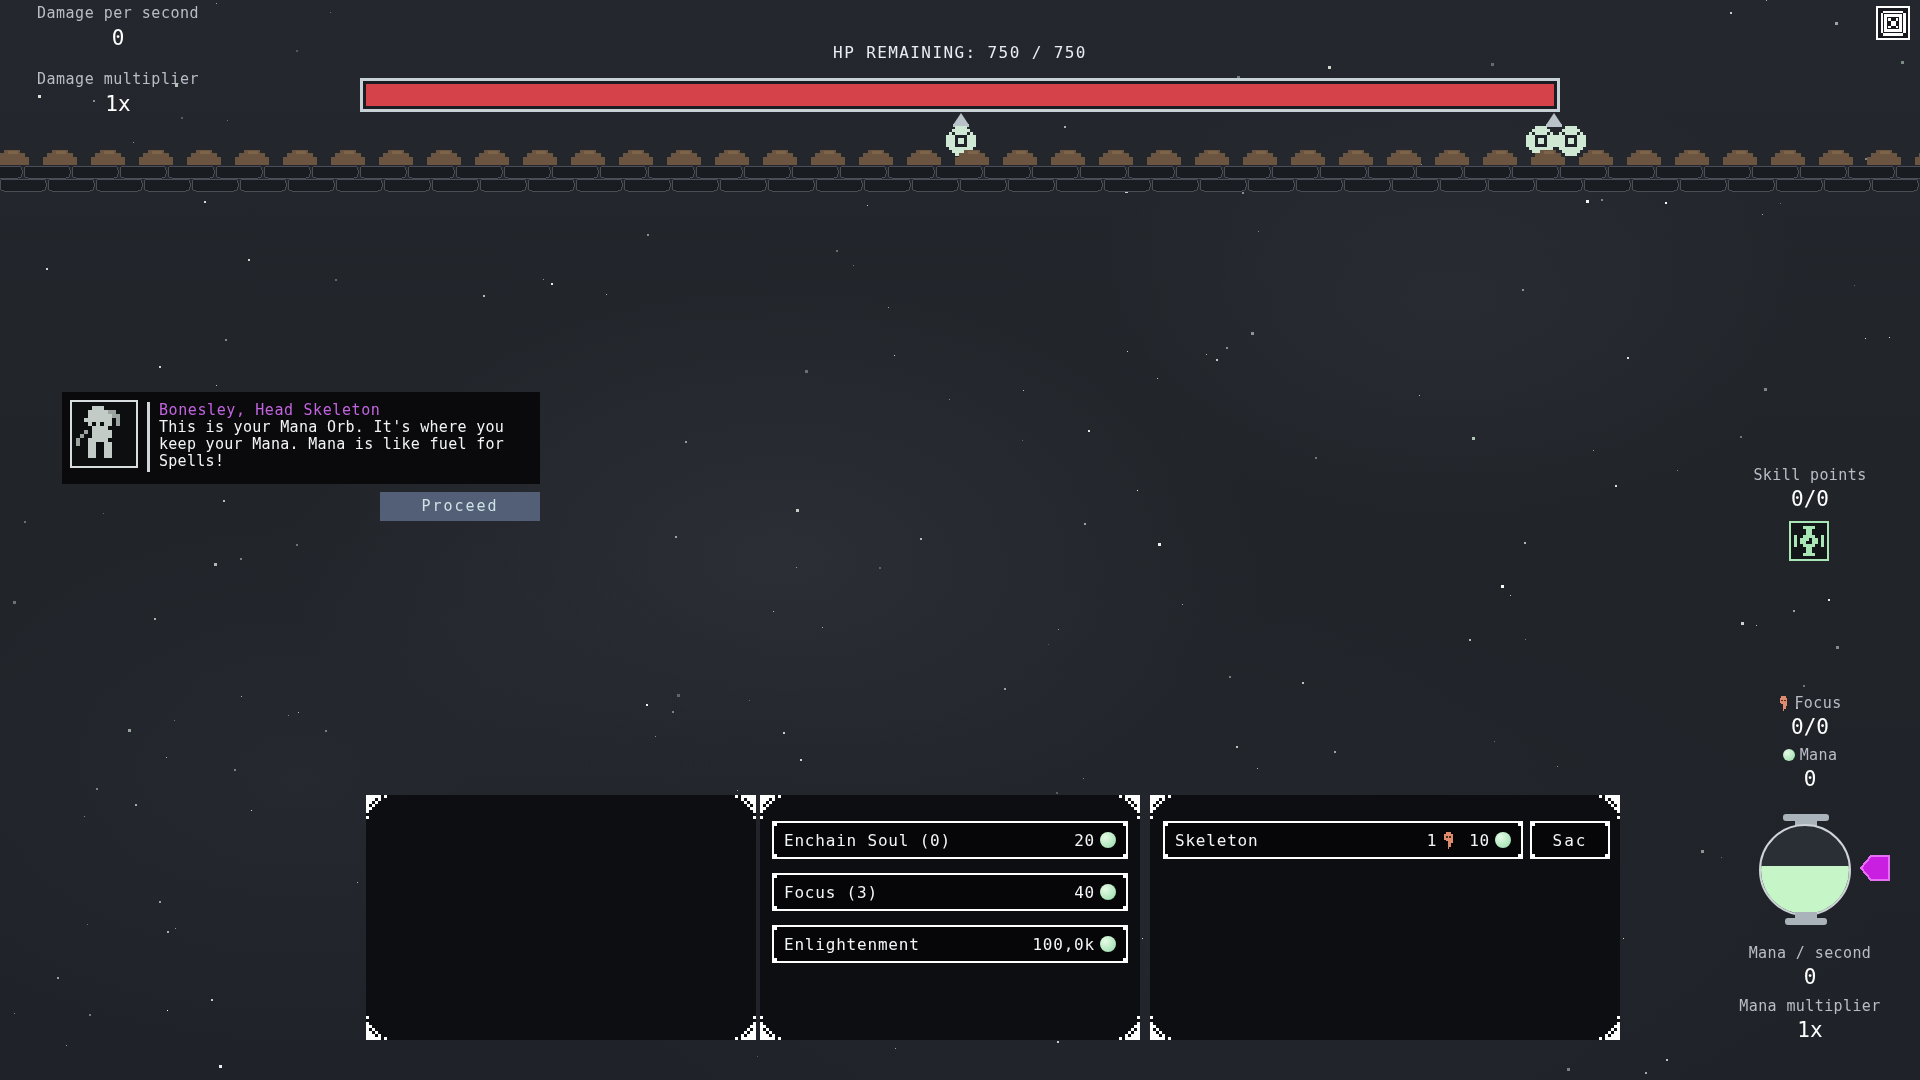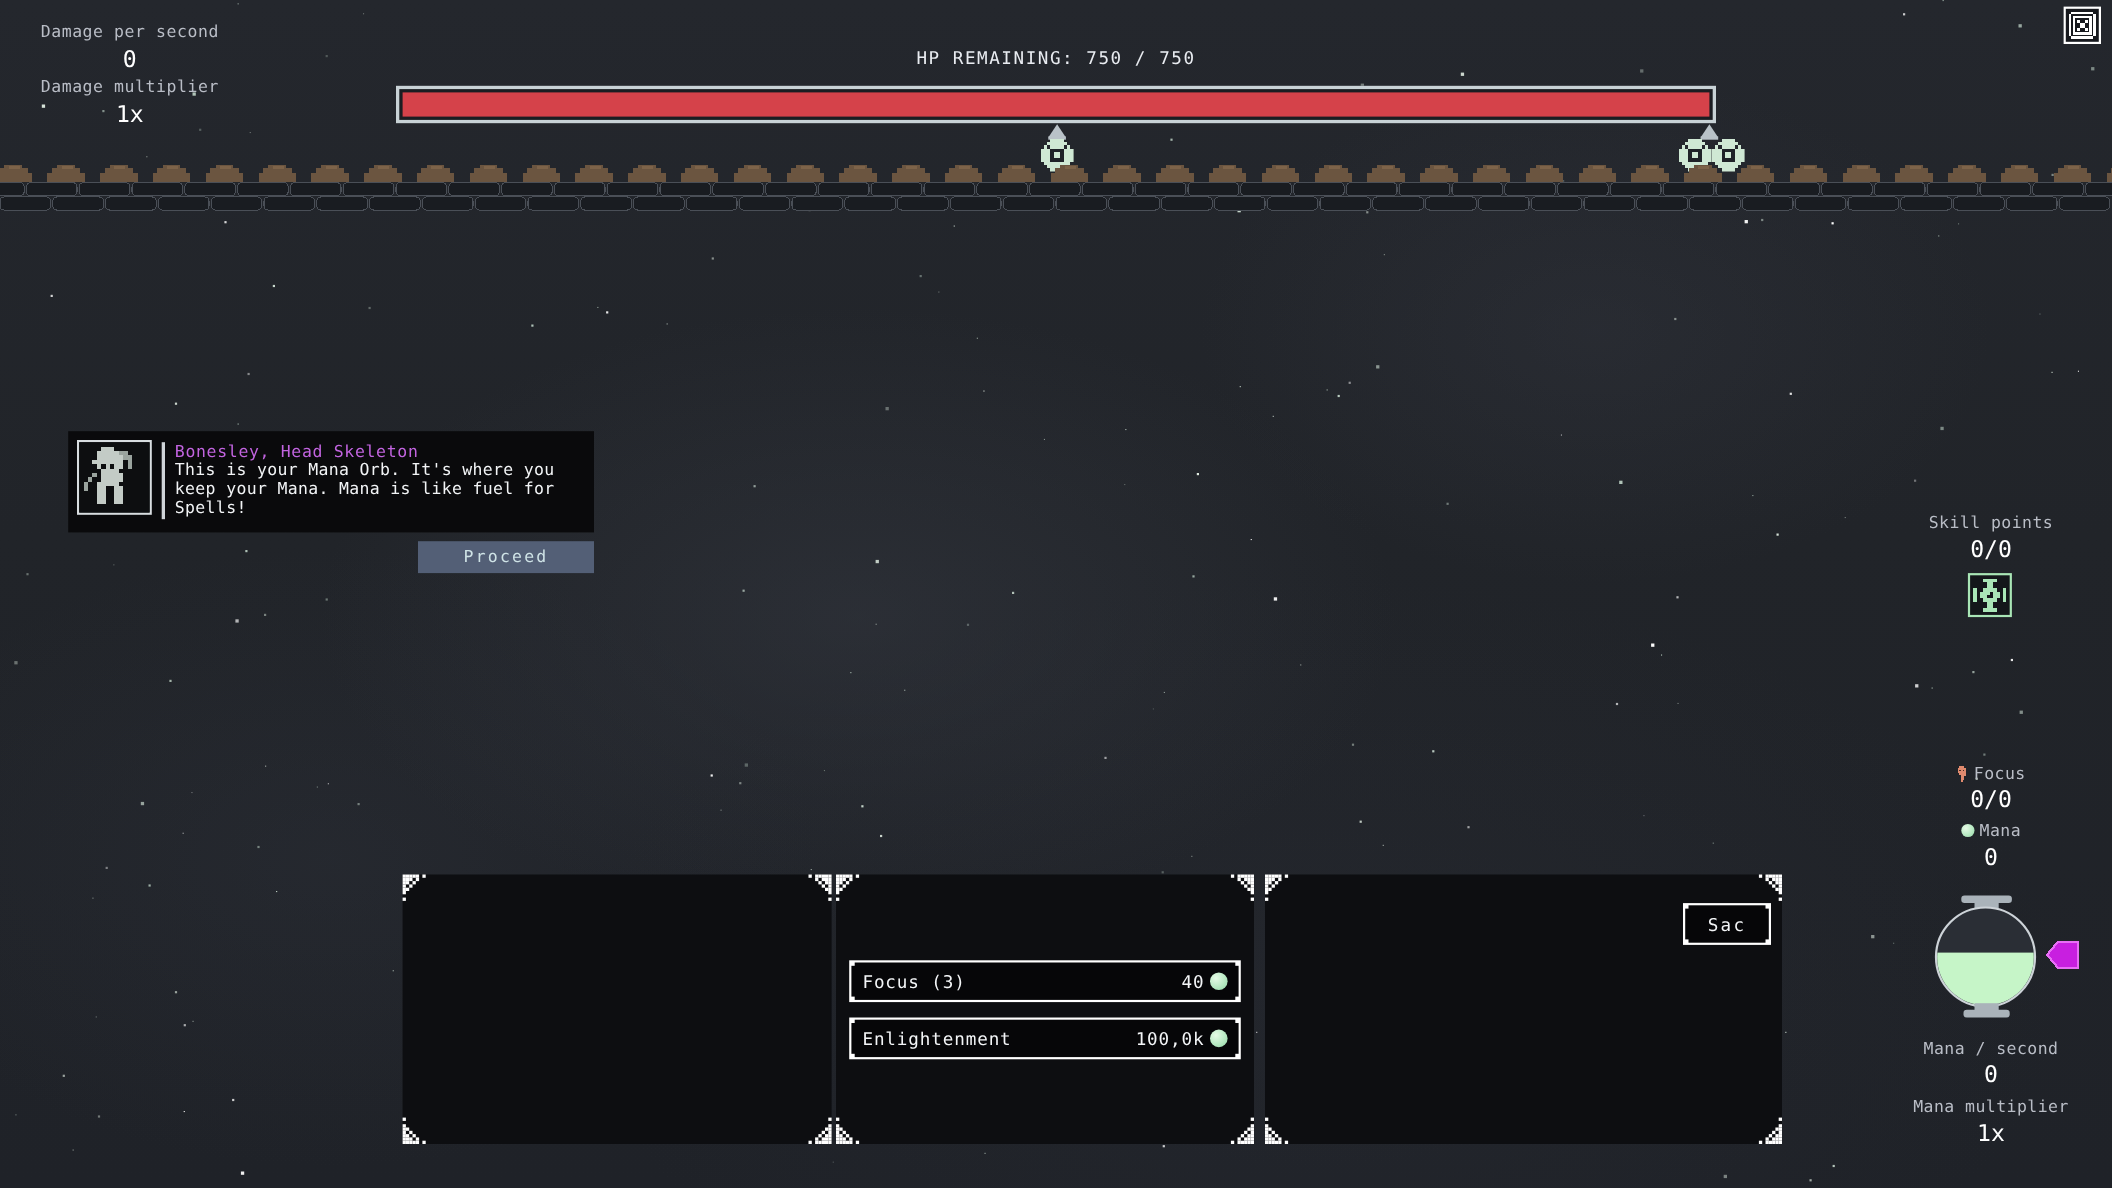--- a/index.html
+++ b/index.html
@@ -296,21 +296,21 @@
       <div class="star" style="width: 3px; height: 3px; left: 1741px; top: 622px; background: rgb(255, 255, 255); opacity: 0.79;"></div>
       <div class="star" style="width: 2px; height: 2px; left: 1216px; top: 359px; background: rgb(184, 204, 192); opacity: 1;"></div>
       <div class="star" style="width: 3px; height: 3px; left: 1125px; top: 190px; background: rgb(207, 224, 212); opacity: 0.94;"></div>
       <div class="star" style="width: 2px; height: 2px; left: 1302px; top: 682px; background: rgb(207, 224, 212); opacity: 0.87;"></div>
       <div class="star" style="width: 2px; height: 2px; left: 1615px; top: 485px; background: rgb(233, 246, 234); opacity: 0.9;"></div>
       <div class="star" style="width: 3px; height: 3px; left: 1701px; top: 850px; background: rgb(233, 246, 234); opacity: 0.54;"></div>
       <div class="star" style="width: 1px; height: 1px; left: 1448px; top: 906px; background: rgb(255, 255, 255); opacity: 0.49;"></div>
       <div class="star" style="width: 3px; height: 3px; left: 1328px; top: 828px; background: rgb(255, 255, 255); opacity: 0.76;"></div>
     </div>
 
-  <div class="stat-block" style="left:18px; top:20px; width:200px;text-align:center;">
+  <div class="stat-block" style="left:18px; top:4px; width:200px;text-align:center;">
     <div class="stat-label">Damage per second</div>
     <div class="stat-value">0</div>
   </div>
 
   <div class="stat-block" style="left:18px; top:70px; width:200px;">
     <div class="stat-label">Damage multiplier</div>
     <div class="stat-value">1x</div>
   </div>
 
   <div class="hp-title" style="left:0; top:43px; width:1920px; text-align:center;">HP REMAINING: 750 / 750</div>
@@ -792,20 +792,31 @@
         <i style="right: 9px; bottom: 6px;"></i>
         <i style="right: 0px; bottom: 9px;"></i>
         <i style="right: 6px; bottom: 9px;"></i>
         <i style="right: 0px; bottom: 12px;"></i>
         <i style="right: 3px; bottom: 12px;"></i>
         <i style="right: 0px; bottom: 15px;"></i>
         <i style="right: 0px; bottom: 21px;"></i>
       </div>
     </div>
 
+  <div class="row-btn" style="left:772px; top:821px; width:356px; height:38px;">
+    <span class="nub tl"></span>
+    <span class="nub tr"></span>
+    <span class="nub bl"></span>
+    <span class="nub br"></span>
+    <span class="row-name">Enchain Soul (0)</span>
+    <span class="cost-group">
+      <span>20</span>
+      <span class="orb-mana"></span>
+    </span>
+  </div>
 
   <div class="row-btn" style="left:772px; top:873px; width:356px; height:38px;">
     <span class="nub tl"></span>
     <span class="nub tr"></span>
     <span class="nub bl"></span>
     <span class="nub br"></span>
     <span class="row-name">Focus (3)</span>
     <span class="cost-group">
       <span>40</span>
       <span class="orb-mana"></span>
@@ -817,20 +828,39 @@
     <span class="nub tr"></span>
     <span class="nub bl"></span>
     <span class="nub br"></span>
     <span class="row-name">Enlightenment</span>
     <span class="cost-group">
       <span>100,0k</span>
       <span class="orb-mana"></span>
     </span>
   </div>
 
+  <div class="row-btn" style="left:1163px; top:821px; width:360px; height:38px;">
+    <span class="nub tl"></span>
+    <span class="nub tr"></span>
+    <span class="nub bl"></span>
+    <span class="nub br"></span>
+    <span class="row-name">Skeleton</span>
+    <span class="cost-group">
+      <span>1</span>
+      <svg class="orb-soul" viewBox="0 0 7 9" shape-rendering="crispEdges">
+        <path d="M2 0h3v1H2zM1 1h5v1H1zM1 2h5v1H1zM1 3h5v1H1zM2 4h4v1H2zM3 5h3v1H3zM3 6h2v1H3zM3 7h2v1H3zM3 8h1v1H3z" fill="#e08a6e"></path>
+        <rect x="2" y="2" width="1" height="1" fill="#4a2c22"></rect>
+        <rect x="4" y="2" width="1" height="1" fill="#4a2c22"></rect>
+      </svg>
+    </span>
+    <span class="cost-group">
+      <span>10</span>
+      <span class="orb-mana"></span>
+    </span>
+  </div>
 
   <div class="row-btn" style="left:1530px; top:821px; width:80px; height:38px; justify-content:center; letter-spacing:2px;">
     <span class="nub tl"></span>
     <span class="nub tr"></span>
     <span class="nub bl"></span>
     <span class="nub br"></span>
     <span>Sac</span>
   </div>
 
   <div class="right-stat" style="left:1700px; top:466px; width:220px;">

